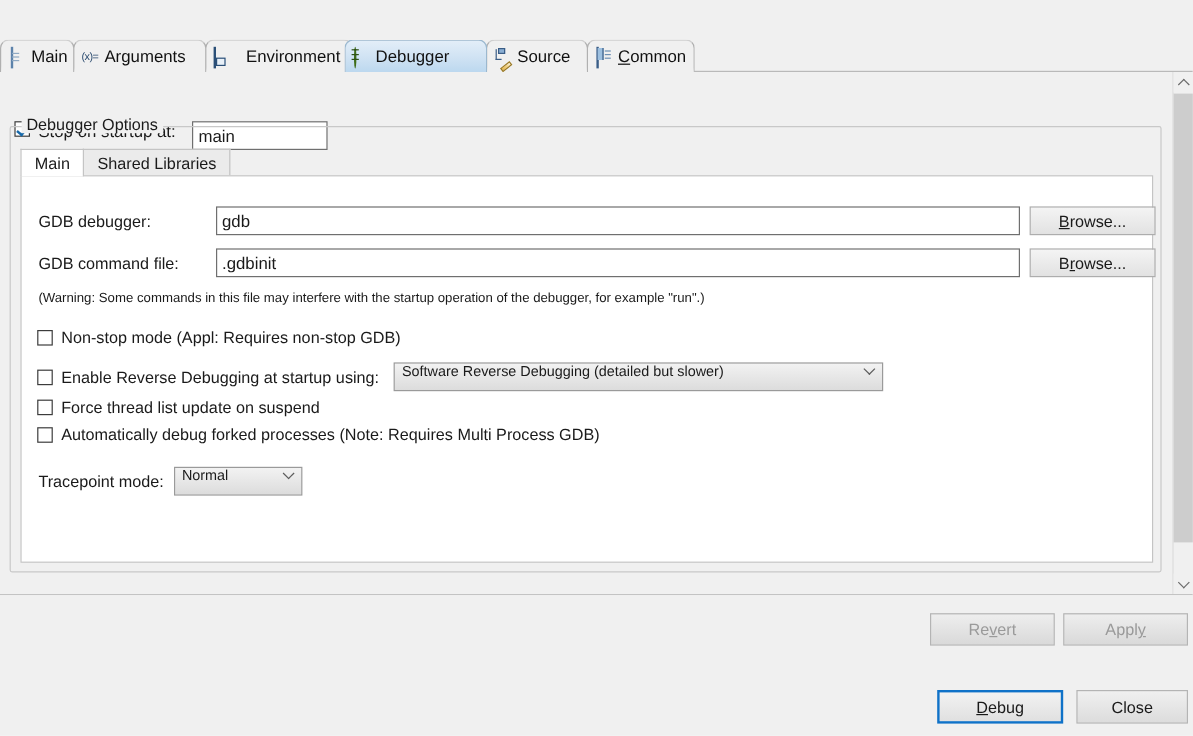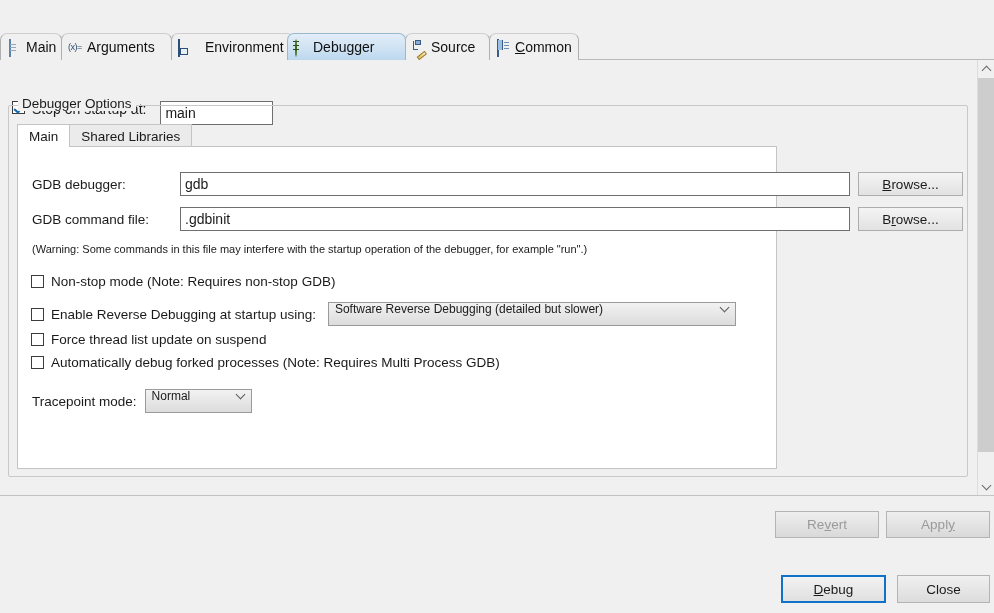--- a/index.html
+++ b/index.html
@@ -176,21 +176,21 @@
     display: flex; align-items: flex-end;
   }
   .itab {
     height: 23px; padding: 0 11px; display: flex; align-items: center;
     font-size: 13.5px; border: 1px solid #c4c4c4; border-bottom: none;
     background: #ebebeb; color: #1a1a1a; margin-right: -1px;
   }
   .itab.selected { background: #ffffff; border-color: #c4c4c4; z-index: 3; }
 
   .inner-panel {
-    position: absolute; left: 8px; top: 40px; width: 760px; height: 323px;
+    position: absolute; left: 8px; top: 40px; width: 944px; height: 323px;
     background: #ffffff; border: 1px solid #c4c4c4;
   }
 
   
   .field-row { position: absolute; left: 0; display: flex; align-items: center; }
   .fl { font-size: 13.5px; color: #1a1a1a; white-space: nowrap; }
   .txt {
     height: 24px; background: #fff; border: 1px solid #6f6f6f;
     padding: 1px 4px; font-family: "Liberation Sans", sans-serif;
     font-size: 14px; color: #1a1a1a; outline: none;
@@ -325,21 +325,21 @@
         <div class="field-row" style="left:14px; top:60px;">
           <span class="fl" style="width:148px;">GDB command file:</span>
           <input class="txt" style="width: 670px;" type="text" value=".gdbinit">
           <div class="btn" style="width:105px; margin-left:8px;">B<u>r</u>owse...</div>
         </div>
 
         <div class="warn" style="top:96px;">(Warning: Some commands in this file may interfere with the startup operation of the debugger, for example "run".)</div>
 
         <div class="optrow" style="top:127px;">
           <span class="cb"></span>
-          <span>Non-stop mode (Note: Requires non-stop GDB)</span>
+          <span>Non-stop mode (Appl: Requires non-stop GDB)</span>
         </div>
 
         <div class="optrow" style="top:155px;">
           <span class="cb"></span>
           <span>Enable Reverse Debugging at startup using:</span>
           <div class="combo" style="width:408px; margin-left:5px;">
             <span class="cval">Software Reverse Debugging (detailed but slower)</span>
             <span class="carrow">
                 <i></i>
               </span>

